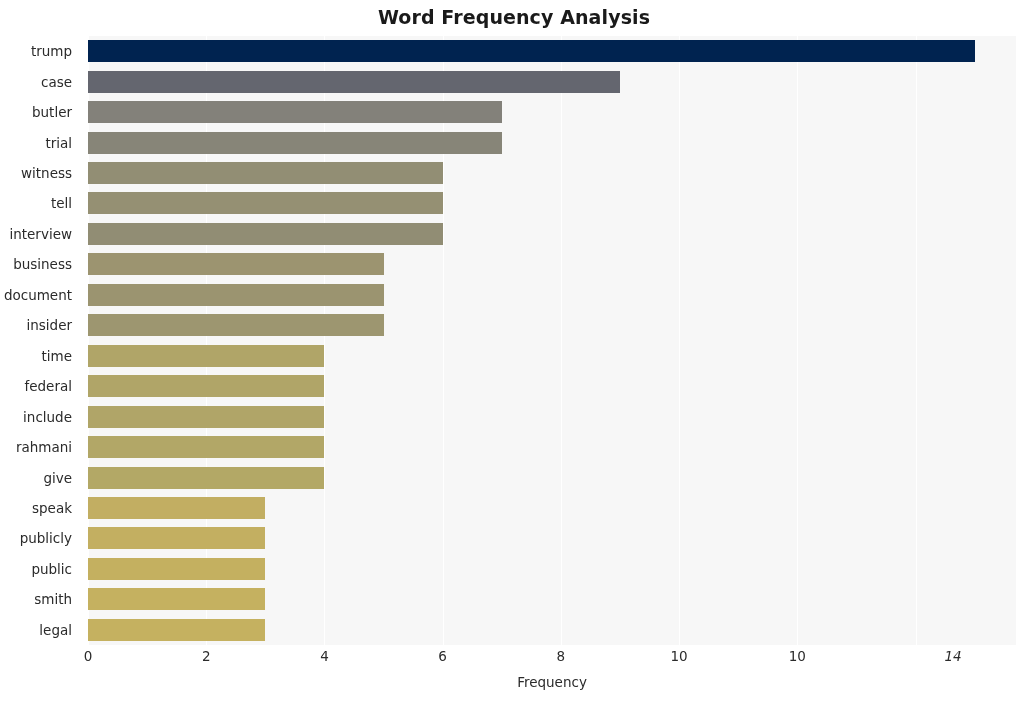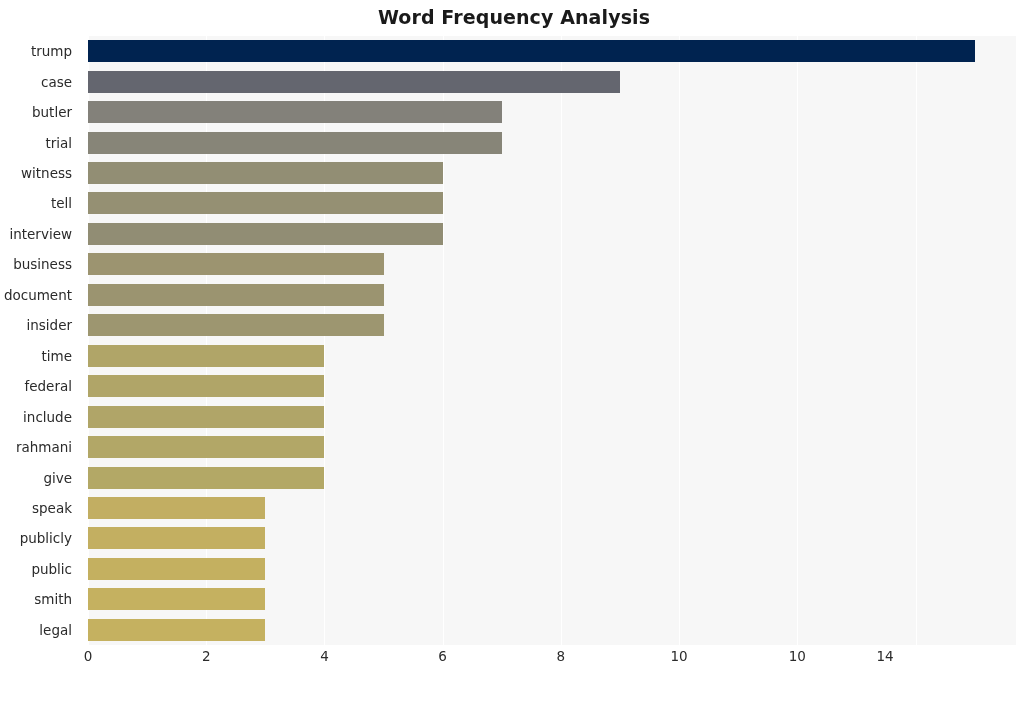--- a/index.html
+++ b/index.html
@@ -209,17 +209,18 @@
     </div>
 
   <div id="xticks-layer">
       <div class="xtick" style="left: 0px;">0</div>
       <div class="xtick" style="left: 118.217px;">2</div>
       <div class="xtick" style="left: 236.433px;">4</div>
       <div class="xtick" style="left: 354.65px;">6</div>
       <div class="xtick" style="left: 472.866px;">8</div>
       <div class="xtick" style="left: 591.083px;">10</div>
       <div class="xtick" style="left: 709.299px;">10</div>
-      <div class="xtick" style="left: 797px;">14</div>
+      <div class="xtick" style="left: 865px; font-style: italic;">14</div>
     </div>
 
+  <div id="xaxis-label">Frequency</div>
 
 </div>
 
 </body></html>

